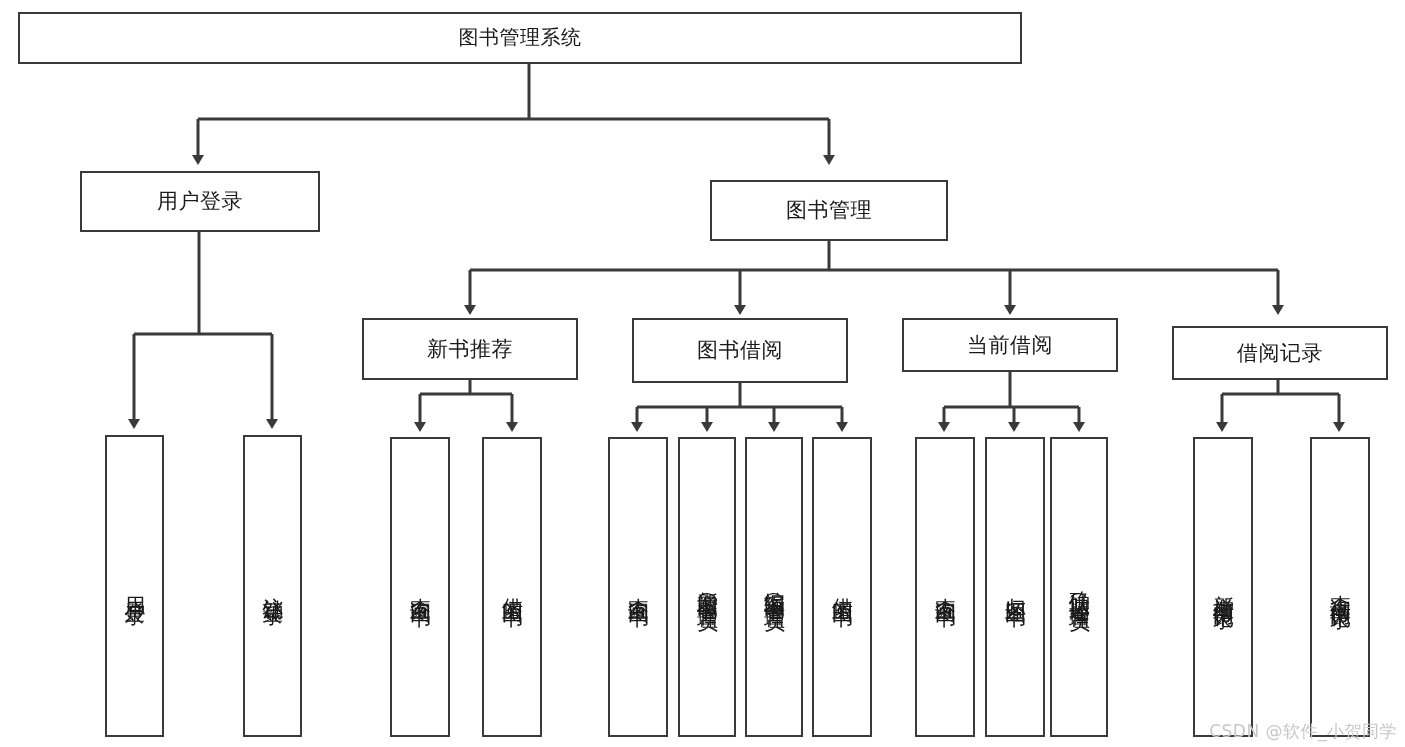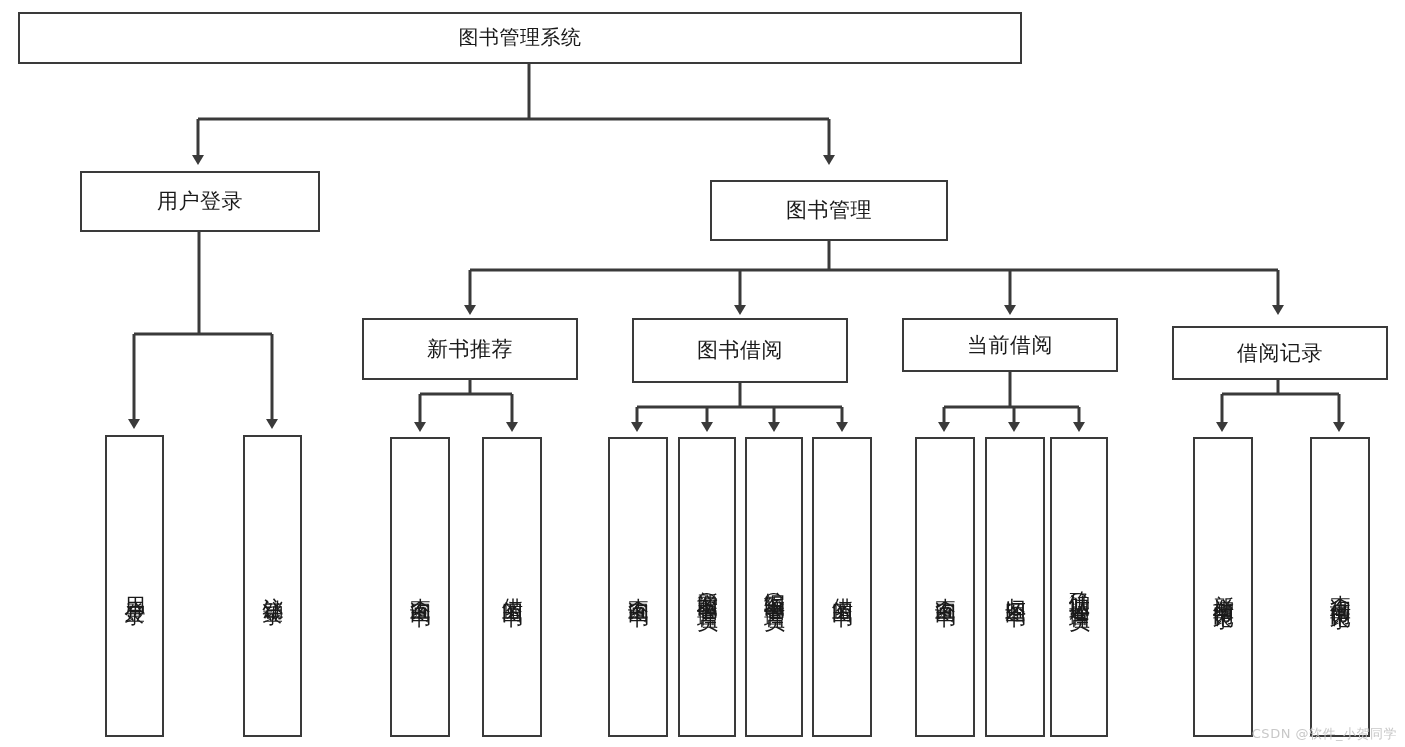--- a/index.html
+++ b/index.html
@@ -61,21 +61,21 @@
     font-size: 21px;
     line-height: 1.18;
     letter-spacing: 3px;
     white-space: nowrap;
     max-height: 100%;
   }
   #watermark {
     position: absolute;
     right: 8px;
     bottom: 4px;
-    font-size: 13px;
+    font-size: 17px;
     color: #c8c8c8;
     letter-spacing: 0.5px;
     z-index: 5;
     white-space: nowrap;
     font-family: "DejaVu Sans", "Liberation Sans", sans-serif;
   }
 </style>
 </head>
 <body>
 

